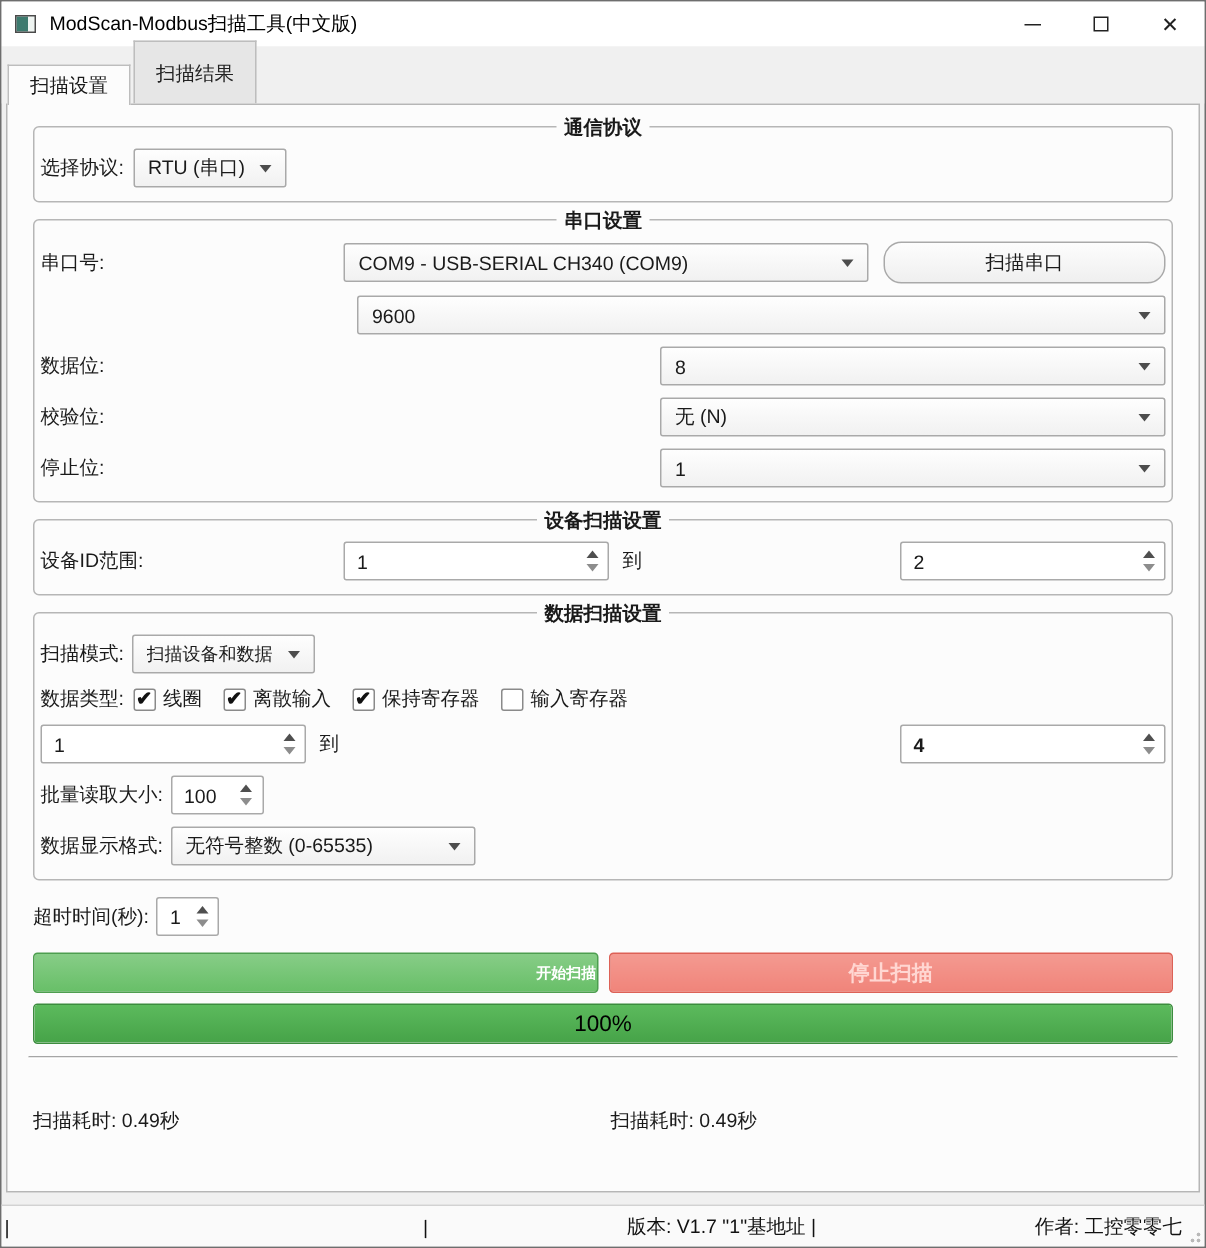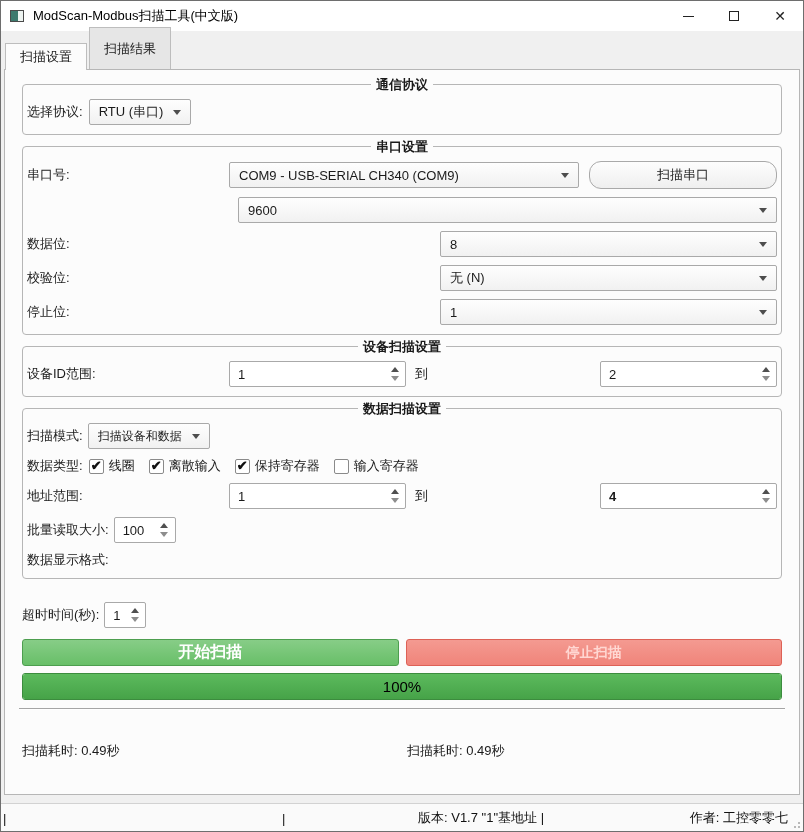--- a/index.html
+++ b/index.html
@@ -58,21 +58,21 @@
   .cb-box.checked::after { content:"✔"; position:absolute; left:1px; top:-2px; font-size:13px; font-weight:bold; color:#111; }
 
   .w350 { width:350px; flex:none; }
   .w176 { width:177px; flex:none; }
   .w203 { width:203px; flex:none; }
   .to-label { margin:0 0 0 9px; width:24px; flex:none; }
   .push-right { margin-left:auto; }
 
   
   .actions { display:flex; gap:7px; margin-top:11px; }
-  .btn-start { flex:1; height:27px; background:linear-gradient(180deg,#87cd87,#68bf68); border:1px solid #4d9e4f; border-radius:3px; color:#fff; font-weight:bold; font-size:16px; display:flex; align-items:center; justify-content:center; cursor:default; }
+  .btn-start { flex:1; height:27px; background:linear-gradient(180deg,#87cd87,#68bf68); border:1px solid #4d9e4f; border-radius:3px; color:#fff; font-weight:bold; font-size:10px; display:flex; align-items:center; justify-content:flex-end; cursor:default; }
   .btn-stop { flex:1; height:27px; background:linear-gradient(180deg,#f49a91,#f0847a); border:1px solid #dd6156; border-radius:3px; color:#ffd7d2; font-weight:bold; font-size:14px; display:flex; align-items:center; justify-content:center; cursor:default; }
 
   
   .progress { margin-top:7px; height:27px; border:1px solid #3c8c3e; border-radius:3px; background:#e6e6e6; position:relative; overflow:hidden; }
   .progress-fill { height:100%; background:linear-gradient(180deg,#5cba5d,#46a348); width:0; }
   .progress-text { position:absolute; inset:0; display:flex; align-items:center; justify-content:center; font-size:15px; color:#000000; }
 
   .hsep { margin:8px -3px 0 -3px; height:2px; border-top:1px solid #a5a5a5; border-bottom:1px solid #ffffff; }
 
   .elapsed-row { display:flex; margin-top:32px; }
@@ -221,21 +221,20 @@
             <span class="cb-box checked"></span>
             <span>保持寄存器</span>
           </div>
           <div class="cb">
             <span class="cb-box"></span>
             <span>输入寄存器</span>
           </div>
         </div>
       </div>
       <div class="row">
-        <span class="lbl lbl-200">地址范围:</span>
         <div class="spin w176">
           <span>1</span>
           <span class="spin-arrows">
               <i class="sp-up"></i>
               <i class="sp-dn"></i>
             </span>
         </div>
         <span class="lbl to-label">到</span>
         <div class="spin w176 push-right">
           <span class="bold-val">4</span>
@@ -250,24 +249,28 @@
         <div class="spin" style="margin-left:5px; width:62px;">
           <span>100</span>
           <span class="spin-arrows">
               <i class="sp-up"></i>
               <i class="sp-dn"></i>
             </span>
         </div>
       </div>
       <div class="row">
         <span class="lbl">数据显示格式:</span>
-      </div>
-    </div>
-
-    <div class="row" style="margin-top:12px;text-align:center;">
+        <div class="combo w203" style="margin-left:5px;">
+          <span class="combo-text">无符号整数 (0-65535)</span>
+          <span class="caret"></span>
+        </div>
+      </div>
+    </div>
+
+    <div class="row" style="margin-top:0;text-align:center;">
       <span class="lbl">超时时间(秒):</span>
       <div class="spin" style="margin-left:5px; width:42px; padding-right:22px;">
         <span>1</span>
         <span class="spin-arrows">
             <i class="sp-up"></i>
             <i class="sp-dn"></i>
           </span>
       </div>
     </div>
 

